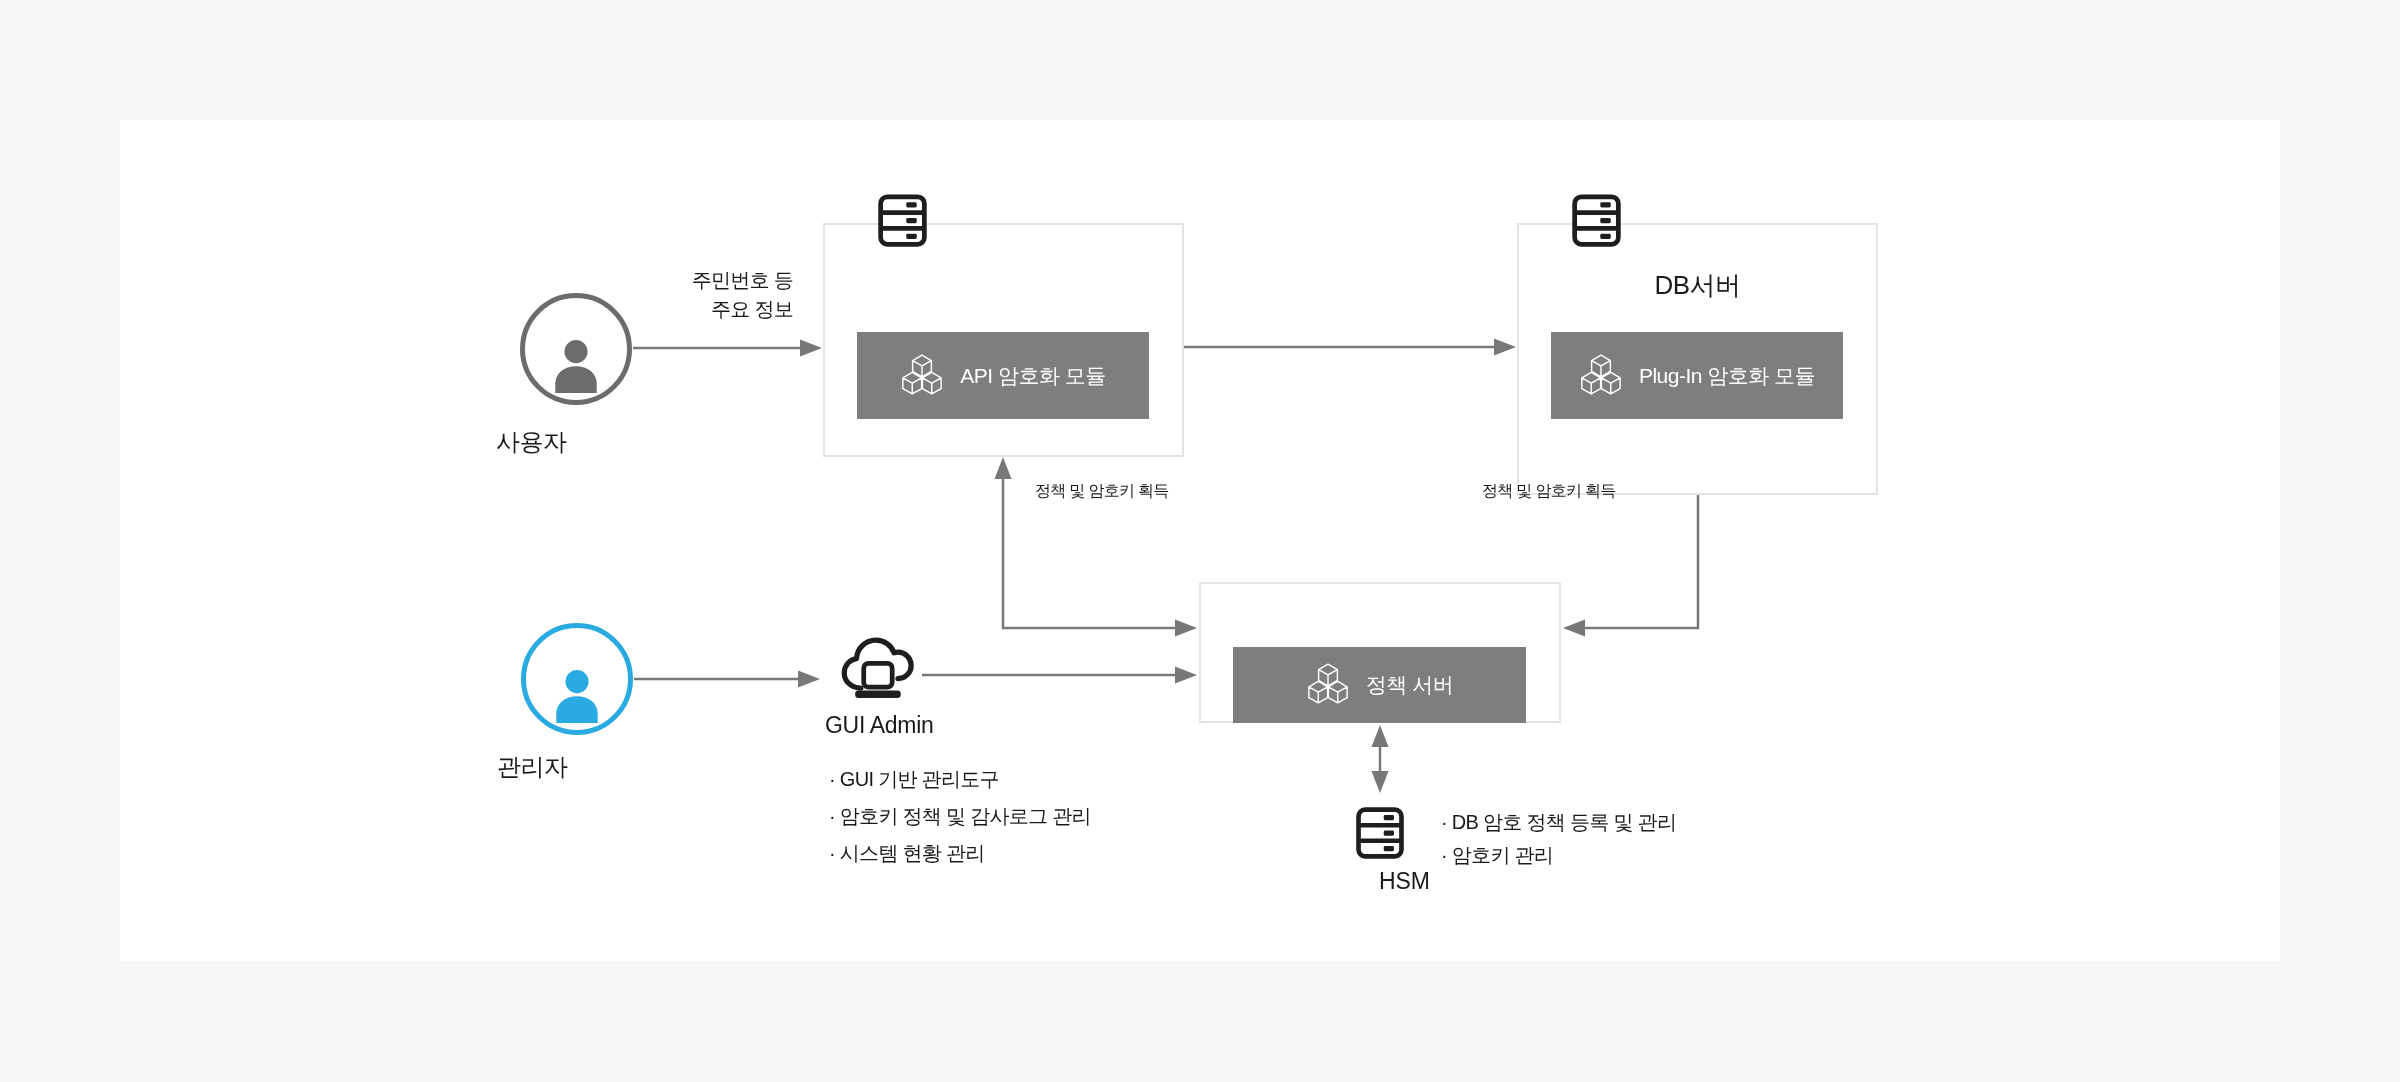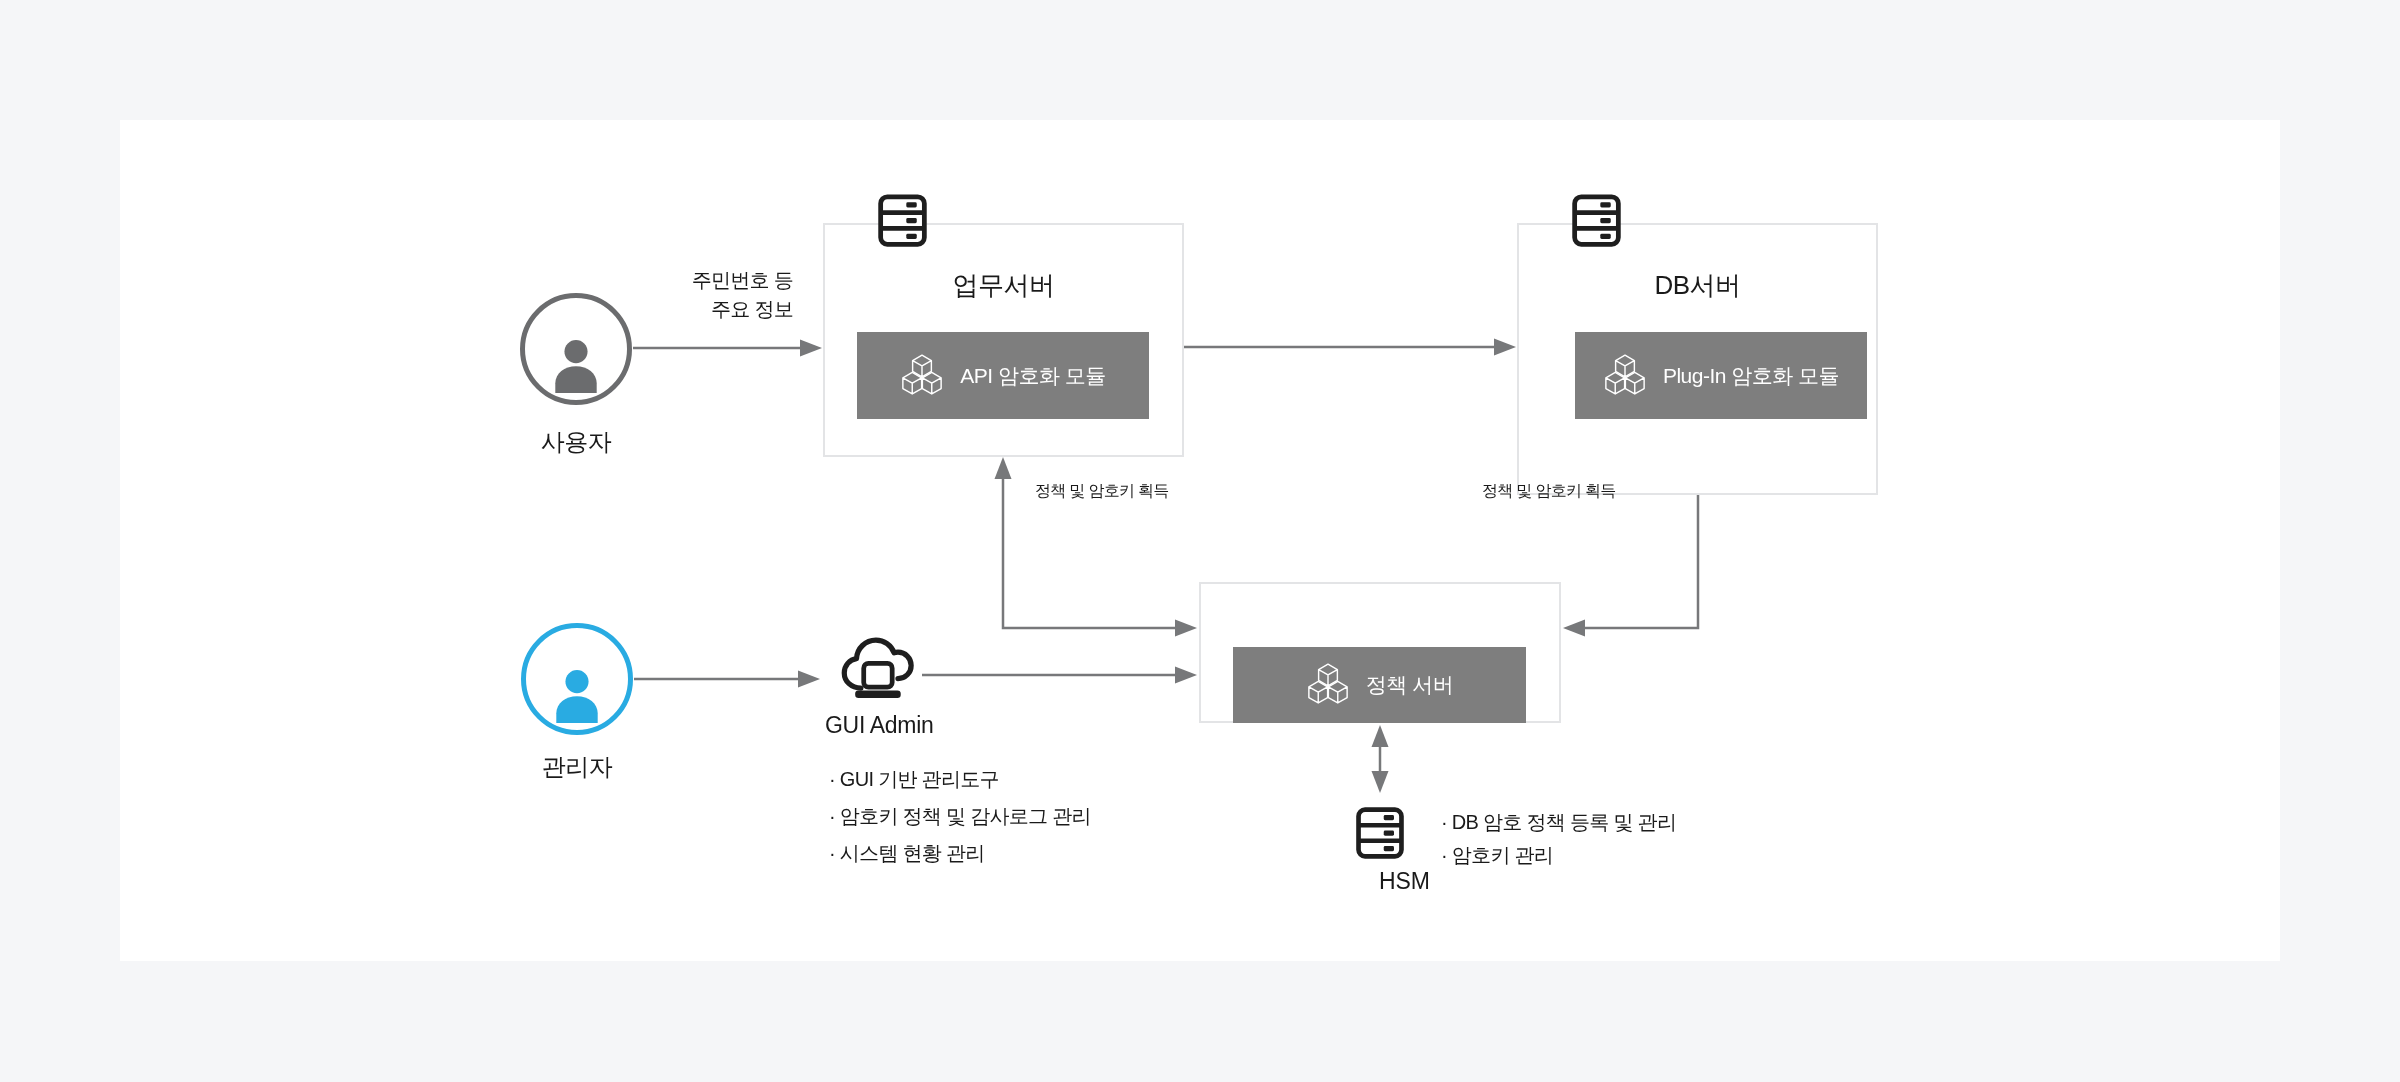--- a/index.html
+++ b/index.html
@@ -21,21 +21,21 @@
   }
   
   .actor-circle{
     position:absolute;width:102px;height:102px;border-radius:50%;
     background:#fff;overflow:hidden;
   }
   .actor-circle.user{border:5px solid #6B6C6E;}
   .actor-circle.admin{border:5px solid #29ABE2;}
   .actor-circle svg{position:absolute;left:50%;bottom:7px;transform:translateX(-50%);}
   .node-label{
-    position:absolute;font-size:24px;font-weight:500;text-align:center;
+    position:absolute;font-size:24px;font-weight:500;
     letter-spacing:-0.5px;
   }
   
   .server-box{
     position:absolute;background:#fff;border:2px solid #E3E4E6;box-sizing:border-box;
   }
   .server-box .box-title{
     position:absolute;left:0;top:43px;width:100%;text-align:center;
     font-size:26px;font-weight:500;letter-spacing:-0.5px;
   }
@@ -100,42 +100,41 @@
   </svg>
 </div>
 <div class="node-label" style="left:497px;top:751px;width:160px;">관리자</div>
 
 <div class="user-arrow-label">
   <div>주민번호 등</div>
   <div>주요 정보</div>
 </div>
 
 <div class="server-box" style="left:823px;top:223px;width:361px;height:234px;">
-  <div class="box-title">업무서버</div>
   <div class="module" style="left:32px;top:107px;width:292px;height:87px;">
     <svg width="44" height="44" viewBox="0 0 46 46" fill="none" stroke="#fff" stroke-width="1.5" stroke-linejoin="round">
       <path d="M23,1.2 L32.8,6.85 L32.8,18.15 L23,23.8 L13.2,18.15 L13.2,6.85 Z M13.2,6.85 L23,12.5 L32.8,6.85 M23,12.5 L23,23.8"></path>
       <path d="M12.8,19.2 L22.6,24.85 L22.6,36.15 L12.8,41.8 L3,36.15 L3,24.85 Z M3,24.85 L12.8,30.5 L22.6,24.85 M12.8,30.5 L12.8,41.8"></path>
       <path d="M33.2,19.2 L43,24.85 L43,36.15 L33.2,41.8 L23.4,36.15 L23.4,24.85 Z M23.4,24.85 L33.2,30.5 L43,24.85 M33.2,30.5 L33.2,41.8"></path>
     </svg>
     <span>API 암호화 모듈</span>
   </div>
 </div>
 <svg class="srv-icon" style="left:874px;top:192px;" width="57" height="57" viewBox="0 0 60 60">
   <rect x="7" y="5" width="46" height="50" rx="7" fill="#fff" stroke="#1E1E1E" stroke-width="5"></rect>
   <line x1="7" y1="21.7" x2="53" y2="21.7" stroke="#1E1E1E" stroke-width="5"></line>
   <line x1="7" y1="38.3" x2="53" y2="38.3" stroke="#1E1E1E" stroke-width="5"></line>
   <rect x="34" y="10.8" width="11" height="5.5" rx="1.5" fill="#1E1E1E"></rect>
   <rect x="34" y="27.4" width="11" height="5.5" rx="1.5" fill="#1E1E1E"></rect>
   <rect x="34" y="44" width="11" height="5.5" rx="1.5" fill="#1E1E1E"></rect>
 </svg>
 
 <div class="server-box" style="left:1517px;top:223px;width:361px;height:272px;">
   <div class="box-title">DB서버</div>
-  <div class="module" style="left:32px;top:107px;width:292px;height:87px;margin-left:24px;">
+  <div class="module" style="left:32px;top:107px;width:292px;height:87px;">
     <svg width="44" height="44" viewBox="0 0 46 46" fill="none" stroke="#fff" stroke-width="1.5" stroke-linejoin="round">
       <path d="M23,1.2 L32.8,6.85 L32.8,18.15 L23,23.8 L13.2,18.15 L13.2,6.85 Z M13.2,6.85 L23,12.5 L32.8,6.85 M23,12.5 L23,23.8"></path>
       <path d="M12.8,19.2 L22.6,24.85 L22.6,36.15 L12.8,41.8 L3,36.15 L3,24.85 Z M3,24.85 L12.8,30.5 L22.6,24.85 M12.8,30.5 L12.8,41.8"></path>
       <path d="M33.2,19.2 L43,24.85 L43,36.15 L33.2,41.8 L23.4,36.15 L23.4,24.85 Z M23.4,24.85 L33.2,30.5 L43,24.85 M33.2,30.5 L33.2,41.8"></path>
     </svg>
     <span>Plug-In 암호화 모듈</span>
   </div>
 </div>
 <svg class="srv-icon" style="left:1568px;top:192px;" width="57" height="57" viewBox="0 0 60 60">
   <rect x="7" y="5" width="46" height="50" rx="7" fill="#fff" stroke="#1E1E1E" stroke-width="5"></rect>

